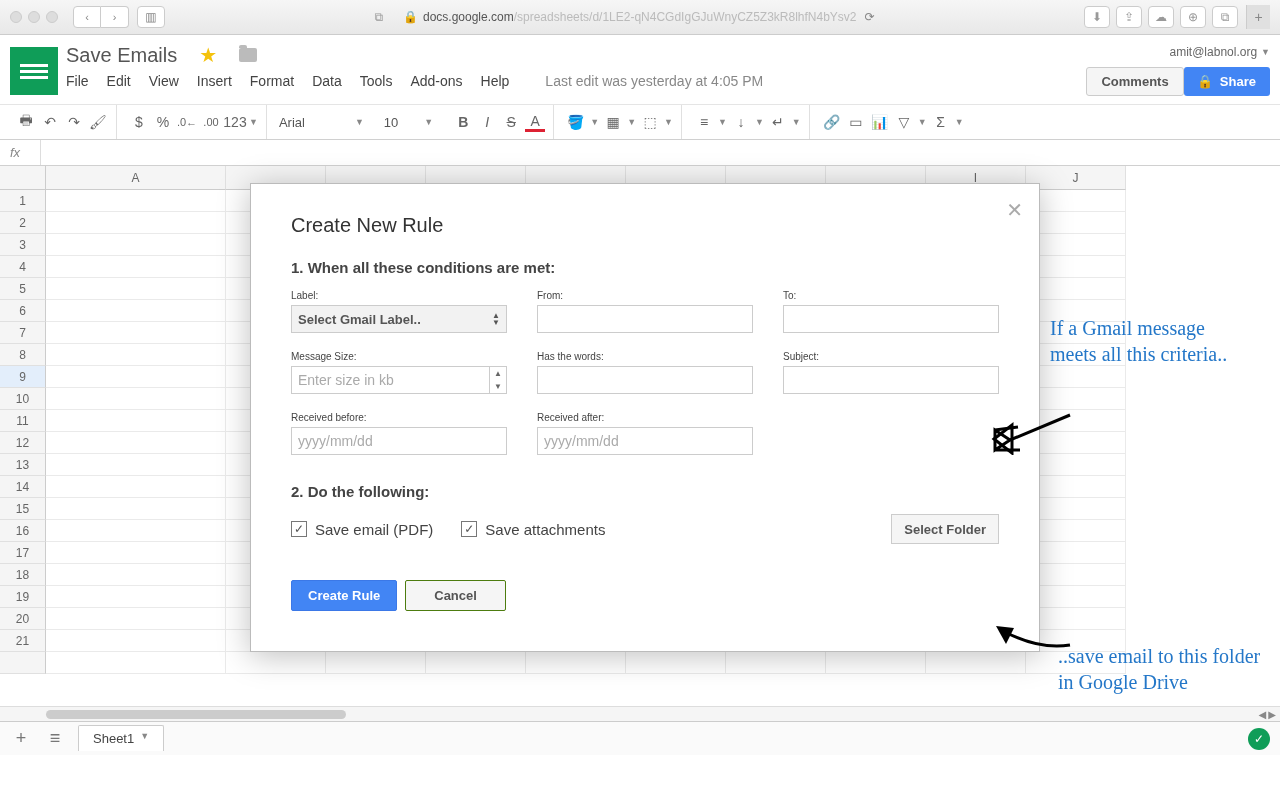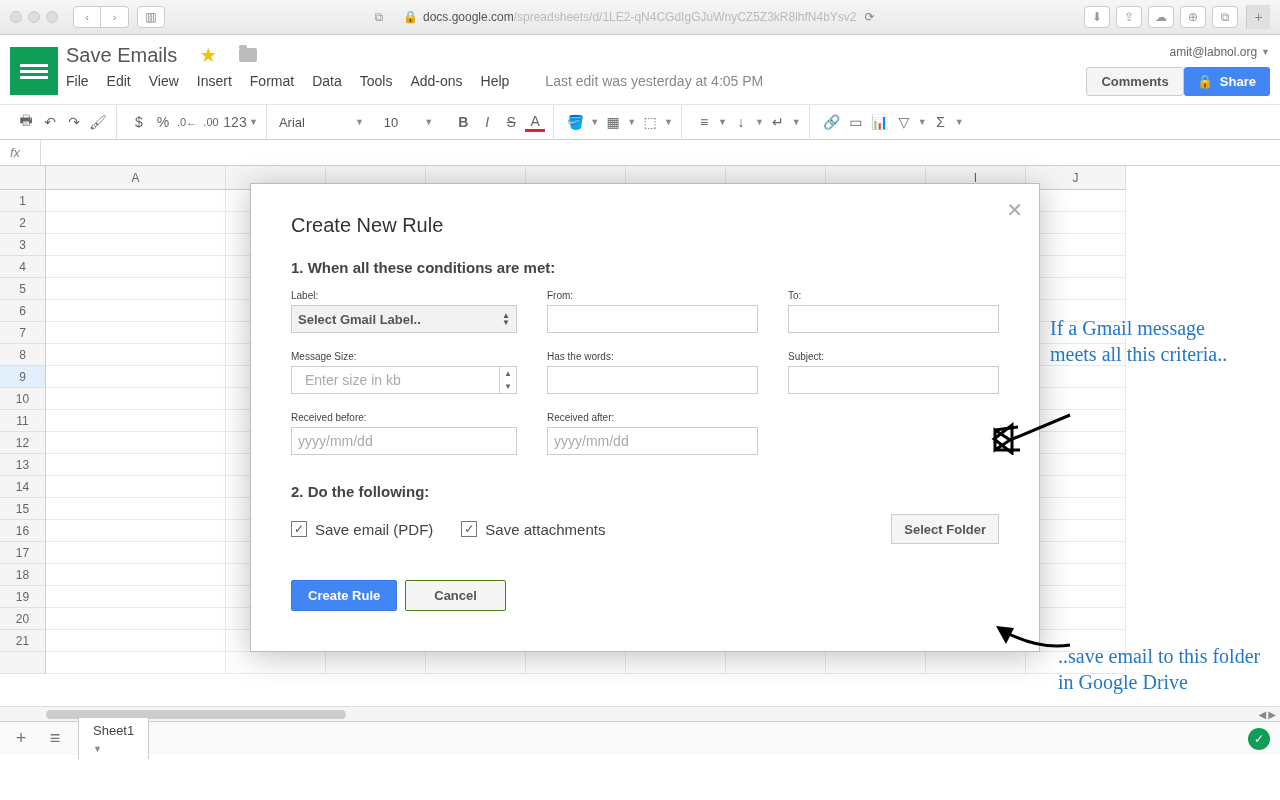--- a/index.html
+++ b/index.html
@@ -62,34 +62,34 @@
 .cellrow{display:flex;height:22px;}
 .cell{width:100px;flex-shrink:0;height:22px;border-right:1px solid #eaeaea;border-bottom:1px solid #eaeaea;}
 .cell.bigcol{width:180px;}
 
 .hscroll{position:absolute;bottom:0;left:0;right:0;height:15px;background:#f5f5f5;border-top:1px solid #ddd;display:flex;align-items:center;}
 .hscroll .thumb{margin-left:46px;width:300px;height:9px;background:#ccc;border-radius:5px;}
 .hscroll .arrows{margin-left:auto;display:flex;gap:2px;padding-right:4px;color:#888;font-size:10px;}
 
 .sheet-tabs{height:34px;border-top:1px solid #ccc;display:flex;align-items:center;padding:0 10px;gap:12px;background:#fafafa;position:relative;}
 .tab-add,.tab-list{color:#777;font-size:18px;width:22px;text-align:center;}
-.sheet-tab{background:#fff;border:1px solid #ccc;border-bottom:none;padding:5px 14px;font-size:13px;color:#444;display:flex;gap:6px;border-radius:2px 2px 0 0;position:relative;top:-1px;flex-direction:column;}
+.sheet-tab{background:#fff;border:1px solid #ccc;border-bottom:none;padding:5px 14px;font-size:13px;color:#444;display:flex;gap:6px;border-radius:2px 2px 0 0;position:relative;top:-1px;}
 .sheet-ok{margin-left:auto;color:#0f9d58;font-size:14px;width:22px;height:22px;border-radius:50%;background:#0f9d58;display:flex;align-items:center;justify-content:center;}
 .sheet-ok::after{content:"✓";color:#fff;font-size:12px;}
 
 .modal{position:absolute;left:250px;top:148px;width:790px;background:#fff;border:1px solid #bbb;box-shadow:0 4px 30px rgba(0,0,0,0.25);padding:30px 40px 40px;font-size:14px;color:#444;}
 .modal .close{position:absolute;right:16px;top:14px;font-size:20px;color:#aaa;cursor:pointer;}
 .modal h2{font-size:20px;font-weight:normal;color:#333;margin-bottom:22px;}
 .modal .section-h{font-weight:bold;font-size:15px;margin:16px 0 14px;}
 .cond-grid{display:grid;grid-template-columns:repeat(3,1fr);gap:18px 30px;}
 .field label{display:block;font-size:10px;color:#444;margin-bottom:4px;}
 .field .inp{width:100%;height:28px;border:1px solid #ccc;padding:2px 6px;font-size:14px;background:#fff;}
 .field .sel{width:100%;height:28px;border:1px solid #ccc;background:#f2f2f2;padding:2px 6px;font-size:13px;font-weight:bold;color:#555;display:flex;align-items:center;justify-content:space-between;}
 .field .num{display:flex;}
-.field .num input{flex:1;height:28px;border:1px solid #ccc;border-right:none;padding:2px 13px;font-size:14px;}
+.field .num input{flex:1;height:28px;border:1px solid #ccc;border-right:none;padding:2px 6px;font-size:14px;}
 .field .num .spin{width:18px;display:flex;flex-direction:column;border:1px solid #ccc;}
 .field .num .spin div{flex:1;font-size:8px;display:flex;align-items:center;justify-content:center;color:#666;}
 .do-row{display:flex;align-items:center;gap:28px;margin-top:14px;}
 .chk{display:flex;align-items:center;gap:8px;font-size:15px;}
 .chk .box{width:16px;height:16px;border:1.5px solid #777;display:flex;align-items:center;justify-content:center;font-size:12px;color:#555;}
 .folder-input{height:30px;border:1px solid #ccc;padding:2px 8px;font-size:14px;width:180px;color:#aaa;}
 .btn-sel{height:30px;border:1px solid #ccc;background:#f5f5f5;padding:0 12px;font-size:13px;font-weight:bold;color:#555;}
 .modal-actions{display:flex;gap:8px;margin-top:36px;}
 .btn-primary{background:#4285f4;color:#fff;border:1px solid #3b78e7;padding:7px 16px;font-size:13px;font-weight:bold;border-radius:2px;}
 .btn-default{background:#f5f5f5;border:1px solid #4d7c0f;padding:7px 28px;font-size:13px;font-weight:bold;color:#555;border-radius:2px;}

